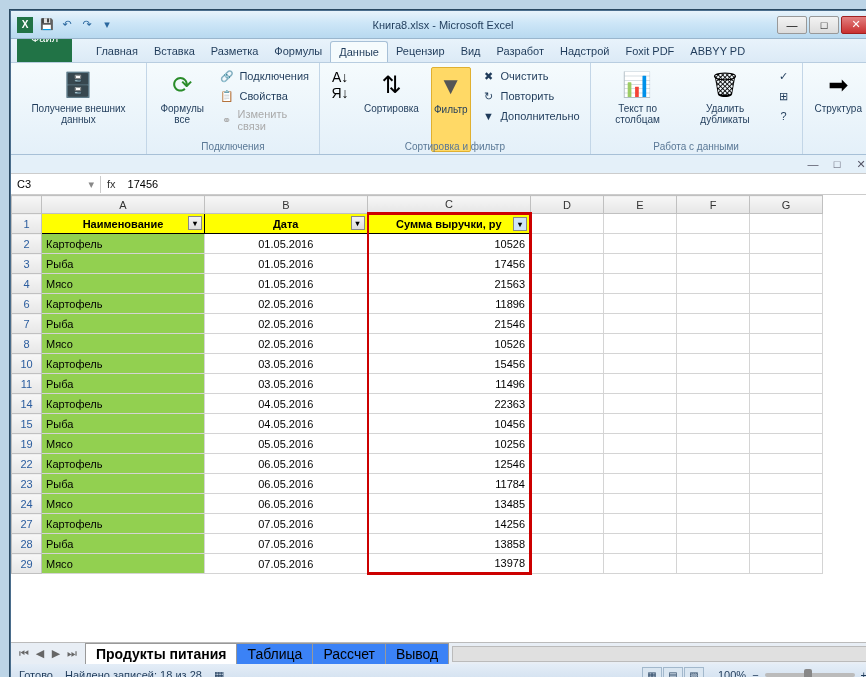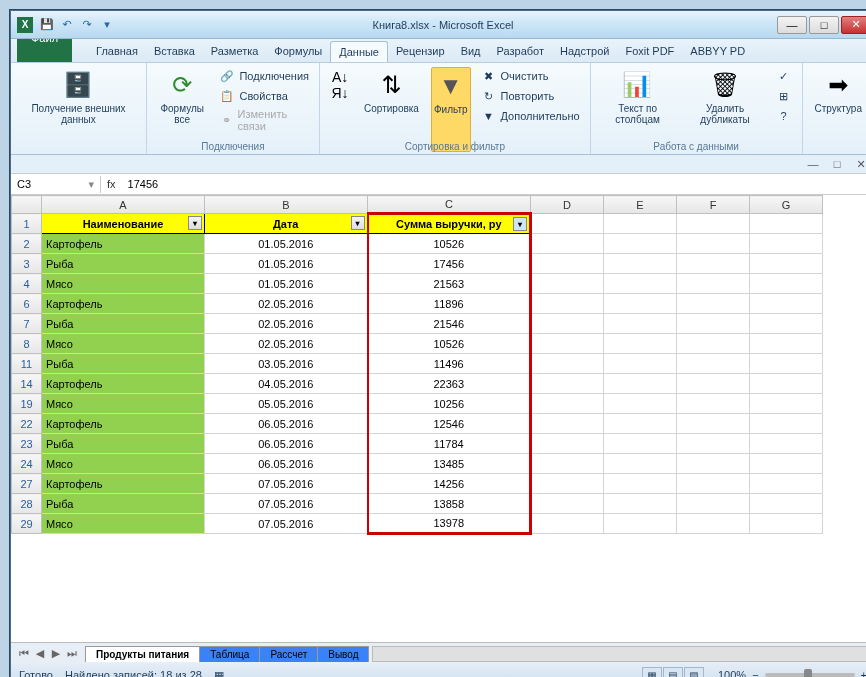--- a/index.html
+++ b/index.html
@@ -41,28 +41,28 @@
 .grid th{background:linear-gradient(#f7f7f7,#e6e6e6);border:1px solid #c0c0c0;font-weight:normal;color:#333;height:18px;font-size:11px}
 .grid td{border:1px solid #d4d4d4;height:20px;padding:1px 4px;background:#fff}
 .row-hdr{width:30px;text-align:center;background:linear-gradient(#f7f7f7,#e6e6e6)!important;border:1px solid #c0c0c0!important;color:#2a5c9e}
 .corner{width:30px;background:#e6e6e6}
 .col-a{width:163px}.col-b{width:163px}.col-c{width:163px}.col-d{width:73px}.col-e{width:73px}.col-f{width:73px}.col-g{width:73px}
 .hdr-cell{background:#ffff00!important;font-weight:bold;text-align:center;position:relative;border:1px solid #000!important}
 .filter-drop{position:absolute;right:2px;top:2px;width:14px;height:14px;background:linear-gradient(#f4f4f4,#ddd);border:1px solid #888;display:flex;align-items:center;justify-content:center;font-size:8px}
 .filter-drop.active{background:#cfe4f7}
 .data-a{background:#92d050!important}
 .data-b{text-align:center}
-.data-c{text-align:center}
+.data-c{text-align:right}
 .sel-col{border-left:2px solid #cc0000!important;border-right:3px solid #cc0000!important}
 .sel-top{border-top:3px solid #cc0000!important}
 .sel-bot{border-bottom:3px solid #cc0000!important}
 .sheet-tabs{height:22px;background:#e8eef5;display:flex;align-items:center;border-top:1px solid #bbb}
 .tab-nav{display:flex;gap:2px;padding:0 6px}
 .tab-nav-btn{width:14px;text-align:center;color:#666;cursor:pointer}
-.sheet-tab{padding:2px 10px;background:#fff;border:1px solid #999;border-bottom:none;margin-right:-1px;font-size:10px}
+.sheet-tab{padding:2px 10px;background:#fff;border:1px solid #999;border-bottom:none;margin-right:-1px;font-size:14px}
 .sheet-tab.active{background:#fff;font-weight:bold}
 .sheet-tab.inactive{background:#3b82f6}
 .hscroll{flex:1;height:16px;background:#e0e0e0;margin:0 4px;border:1px solid #bbb;position:relative}
 .statusbar{height:22px;background:linear-gradient(#e4edf7,#cddded);display:flex;align-items:center;padding:0 8px;color:#1f3b5a;font-size:10px;gap:12px}
 .zoom{margin-left:auto;display:flex;align-items:center;gap:6px}
 .zoom-slider{width:90px;height:4px;background:#bbb;position:relative;border-radius:2px}
 .zoom-thumb{width:8px;height:12px;background:#888;position:absolute;left:44%;top:-4px;border-radius:2px}
 .view-btns{display:flex;gap:1px;margin-right:8px}
 .view-btn{width:20px;height:16px;background:#dae6f1;border:1px solid #a2b8cc;display:flex;align-items:center;justify-content:center;font-size:10px}
 </style>
@@ -300,34 +300,54 @@
     <td class="row-hdr">8</td>
     <td class="data-a">Мясо</td>
     <td class="data-b">02.05.2016</td>
     <td class="data-c sel-col">10526</td>
     <td></td>
               <td></td>
               <td></td>
               <td></td>
   </tr>
             <tr>
+    <td class="row-hdr">10</td>
+    <td class="data-a">Картофель</td>
+    <td class="data-b">03.05.2016</td>
+    <td class="data-c sel-col">15456</td>
+    <td></td>
+              <td></td>
+              <td></td>
+              <td></td>
+  </tr>
+            <tr>
     <td class="row-hdr">11</td>
     <td class="data-a">Рыба</td>
     <td class="data-b">03.05.2016</td>
     <td class="data-c sel-col">11496</td>
     <td></td>
               <td></td>
               <td></td>
               <td></td>
   </tr>
             <tr>
     <td class="row-hdr">14</td>
     <td class="data-a">Картофель</td>
     <td class="data-b">04.05.2016</td>
     <td class="data-c sel-col">22363</td>
+    <td></td>
+              <td></td>
+              <td></td>
+              <td></td>
+  </tr>
+            <tr>
+    <td class="row-hdr">15</td>
+    <td class="data-a">Рыба</td>
+    <td class="data-b">04.05.2016</td>
+    <td class="data-c sel-col">10456</td>
     <td></td>
               <td></td>
               <td></td>
               <td></td>
   </tr>
             <tr>
     <td class="row-hdr">19</td>
     <td class="data-a">Мясо</td>
     <td class="data-b">05.05.2016</td>
     <td class="data-c sel-col">10256</td>

